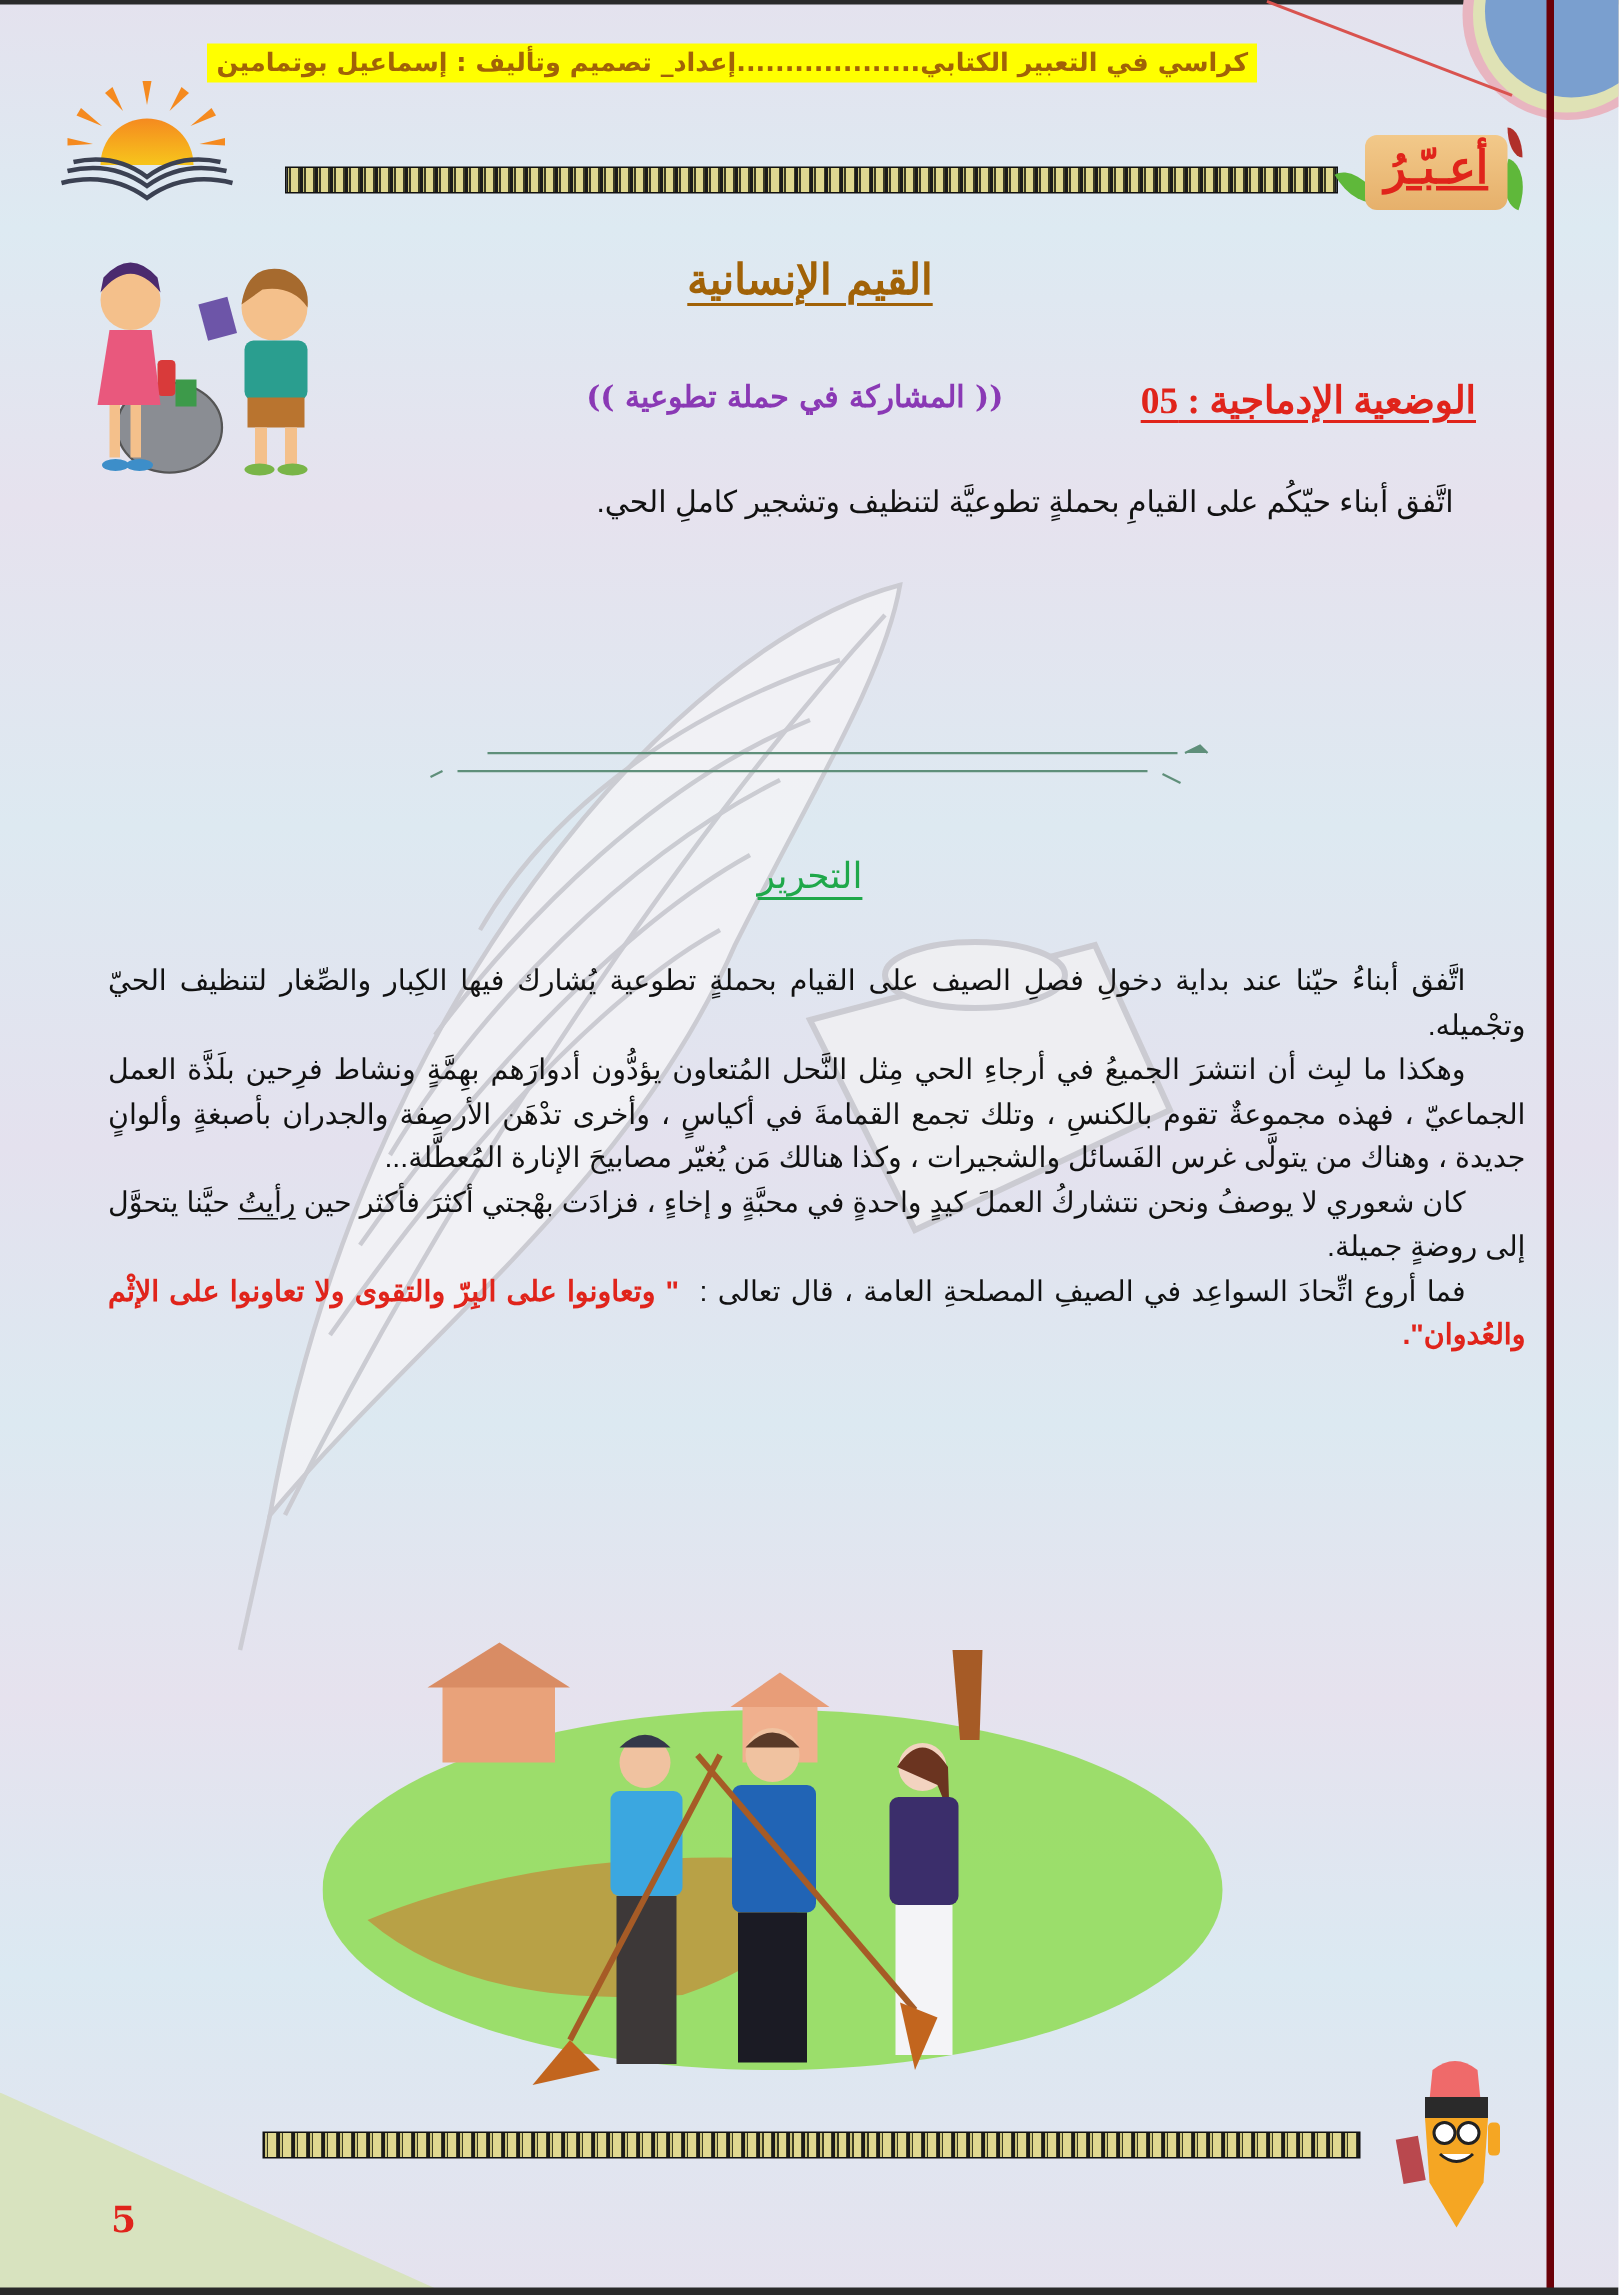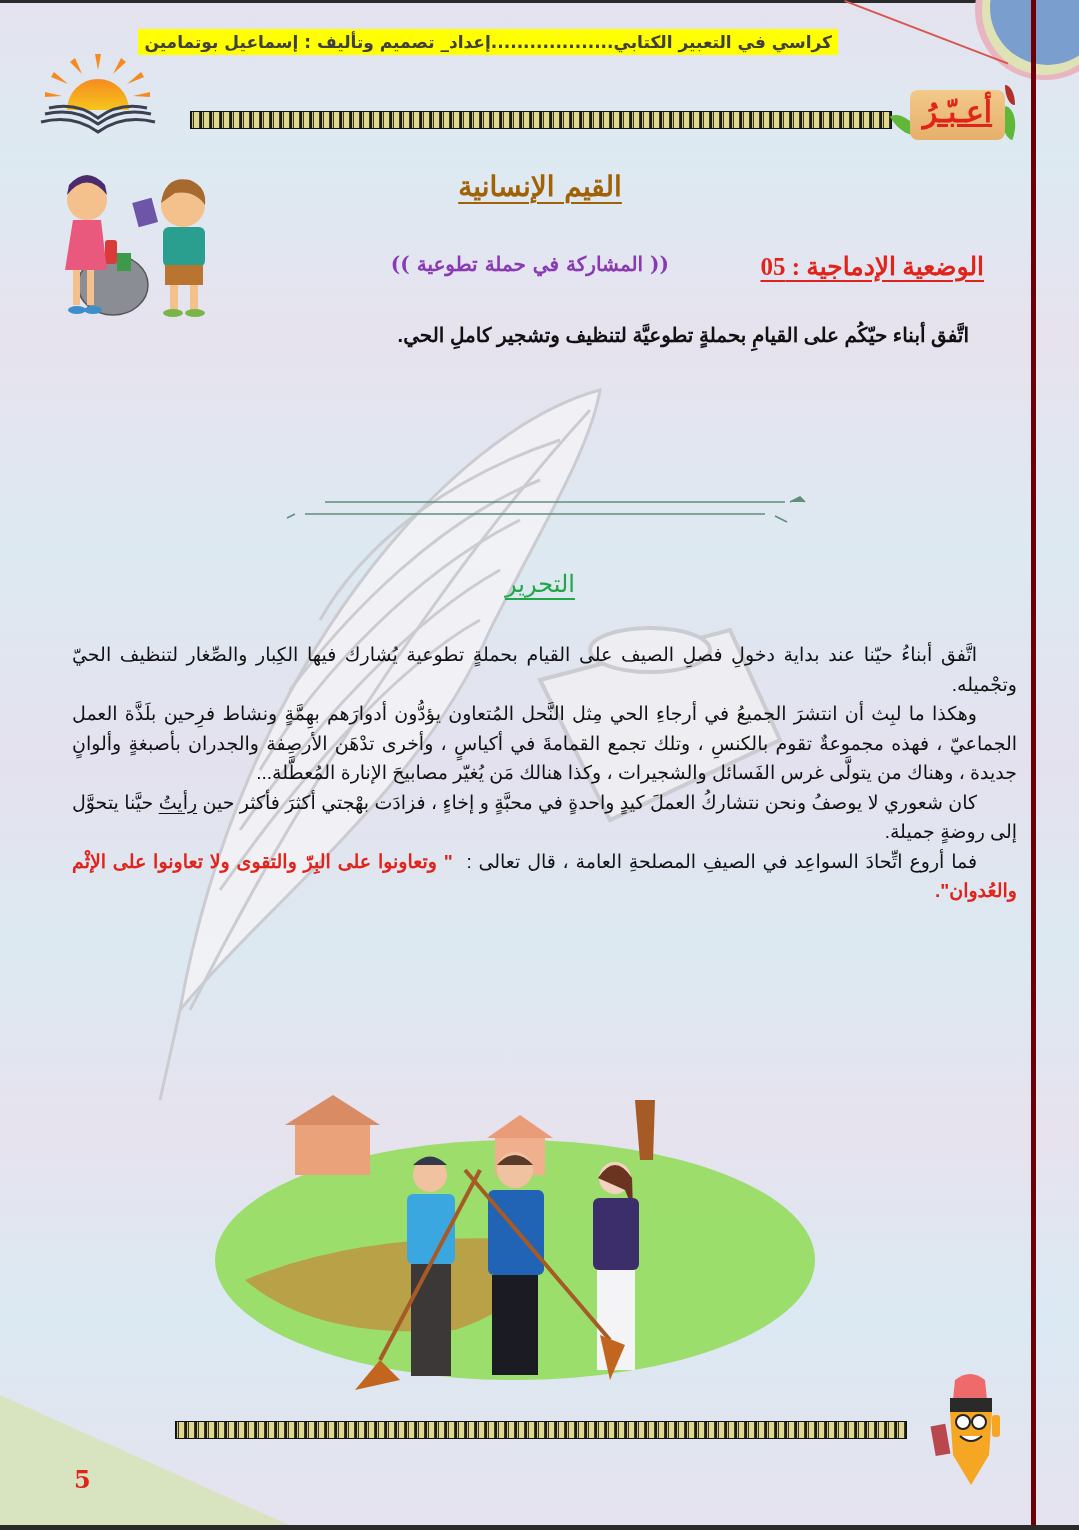--- a/index.html
+++ b/index.html
@@ -13,21 +13,21 @@
   .bottombar { left:0; bottom:0; width:1079px; height:5px; background:#2a2a2a; }
   .corner-circle-outer { left:975px; top:-60px; width:140px; height:140px; border-radius:50%; background:#e8b5c0; }
   .corner-circle-mid { left:982px; top:-55px; width:125px; height:130px; border-radius:50%; background:#dfe2b5; }
   .corner-circle { left:990px; top:-50px; width:115px; height:115px; border-radius:50%; background:#7a9fcf; }
   .red-diag { left:845px; top:0; width:175px; height:2px; background:#d9534f; transform-origin:0 0; transform:rotate(21deg); }
   .vline { left:1031px; top:0; width:5px; height:1530px; background:#6b0008; }
   .tri-box { left:0; top:1395px; width:300px; height:135px; overflow:hidden; }
 
   .header-text {
     right:241px; top:29px; height:26px; line-height:26px; padding:0 6px;
-    background:#ffff00; color:#404040; font-weight:bold; font-size:17px; direction:rtl;
+    background:#ffff00; color:#a16207; font-weight:bold; font-size:17px; direction:rtl;
     font-family:"DejaVu Sans", sans-serif; white-space:nowrap;
   }
   .logo { left:35px; top:52px; width:125px; height:85px; }
   .greek-border {
     height:16px; border:1px solid #111;
     background: repeating-linear-gradient(90deg, #1a1a1a 0 1px, #c9c27a 1px 2px, #3a3a22 2px 3px, #e0d890 3px 8px, #3a3a22 8px 9px, #1a1a1a 9px 10px);
   }
   .gb1 { left:190px; top:111px; width:700px; }
   .gb2 { left:175px; top:1421px; width:730px; }
   .sign { left:890px; top:80px; width:135px; height:70px; }
@@ -45,21 +45,21 @@
     font-family:Liberation Serif, serif; text-decoration:underline; text-underline-offset:5px; white-space:nowrap;
   }
   .subject {
     right:410px; top:252px; color:#8a39b5; font-size:20px; font-weight:bold; direction:rtl;
     font-family:"DejaVu Serif", serif; white-space:nowrap;
   }
   .task {
     right:60px; top:320px; width:940px; direction:rtl; color:#111; font-size:19px; line-height:30px;
     font-family:"Liberation Sans", sans-serif; text-align:right;
   }
-  .task .bold { font-weight:bold; font-size:20px; padding-right:50px; }
+  .task .bold { font-weight:normal; font-size:20px; padding-right:50px; }
   .task u { text-underline-offset:4px; text-decoration-thickness:2px; }
 
   .feather { left:120px; top:370px; width:520px; height:740px; }
   .ink { left:500px; top:590px; width:300px; height:260px; }
 
   .divider { left:285px; top:494px; width:550px; height:30px; }
   .sec-title {
     left:470px; top:570px; width:140px; text-align:center; color:#1fa84a; font-size:24px; font-weight:normal;
     direction:rtl; font-family:"DejaVu Serif", serif; text-decoration:underline; text-underline-offset:6px;
   }

